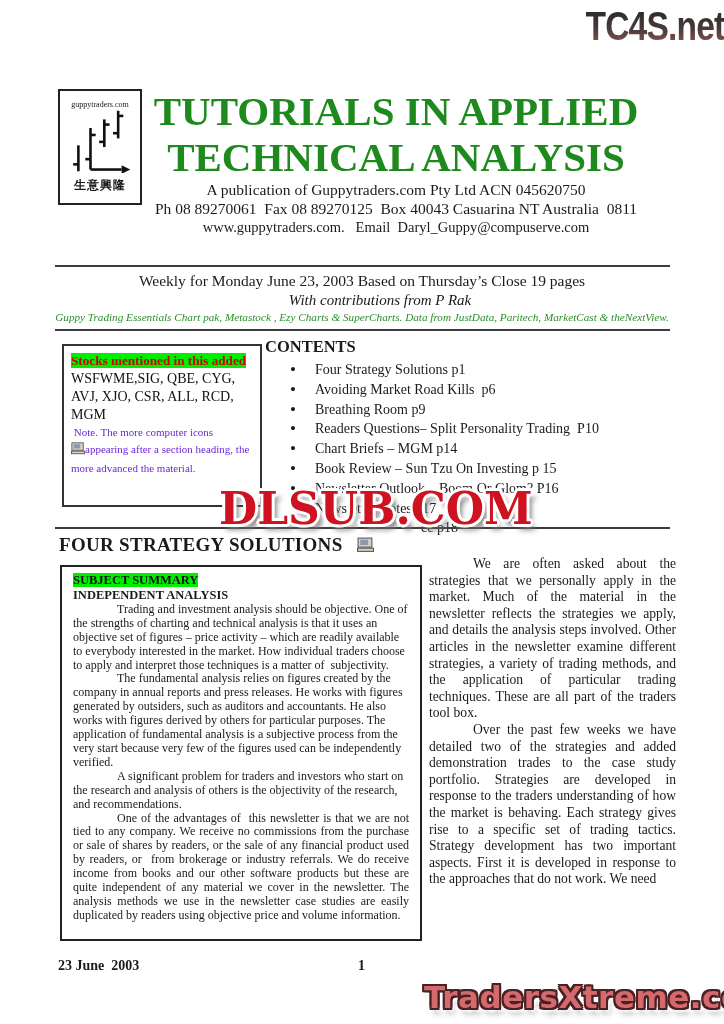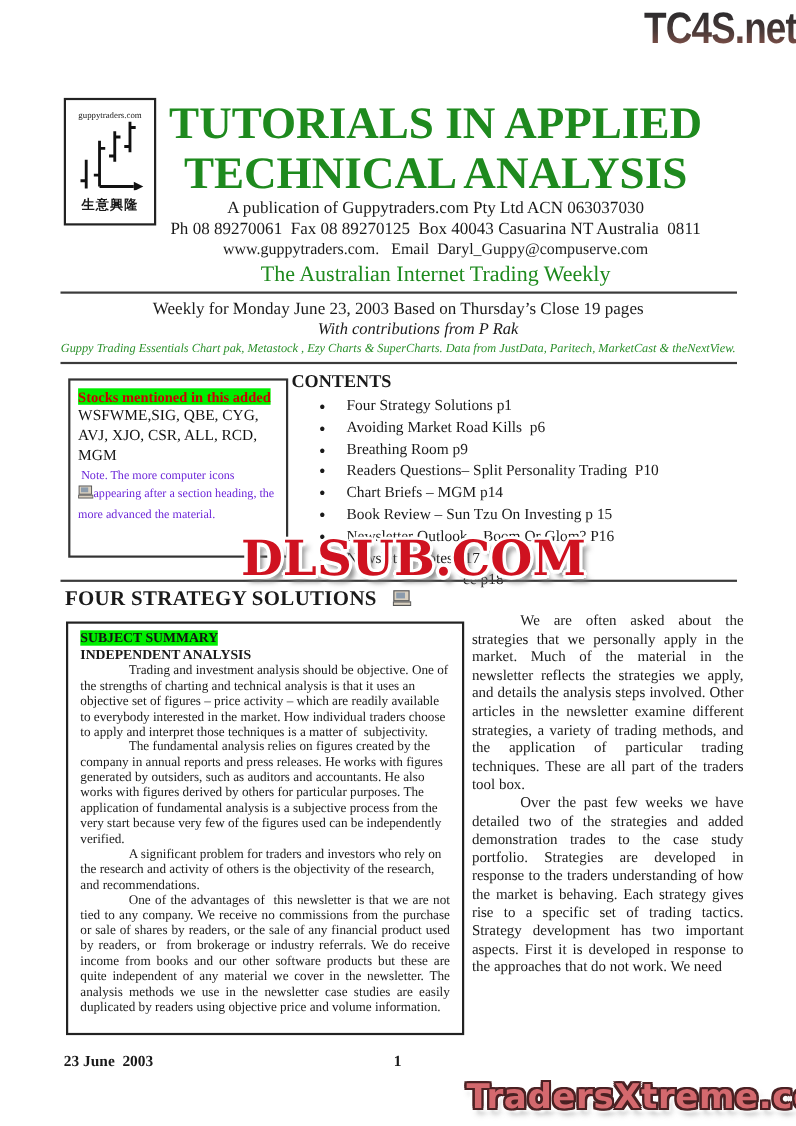--- a/index.html
+++ b/index.html
@@ -105,24 +105,23 @@
         </g>
         <polygon points="60,65 70,70 60,75" fill="#111"></polygon>
       </svg>
     </span>
     <div class="logo-cjk t">生意興隆</div>
   </div>
 
   <div class="head-center">
     <div class="title-line t">TUTORIALS IN APPLIED</div>
     <div class="title-line t">TECHNICAL ANALYSIS</div>
-    <div class="pub-line t">A publication of Guppytraders.com Pty Ltd ACN 063037030</div>
+    <div class="pub-line t">A publication of Guppytraders.com Pty Ltd ACN 045620750</div>
     <div class="pub-line t">Ph 08 89270061  Fax 08 89270125  Box 40043 Casuarina NT Australia  0811</div>
     <div class="www-line t">www.guppytraders.com.   Email  Daryl_Guppy@compuserve.com</div>
-    <div class="tagline t">The Australian Internet Trading Weekly</div>
   </div>
 
   <div class="hr" style="top:265px;"></div>
 
   <div class="issue">
     <div class="issue-l1 t">Weekly for Monday June 23, 2003 Based on Thursday’s Close 19 pages</div>
     <div class="issue-l2 t">With contributions from P Rak</div>
     <div class="issue-l3 t">Guppy Trading Essentials Chart pak, Metastock , Ezy Charts &amp; SuperCharts. Data from JustData, Paritech, MarketCast &amp; theNextView.</div>
   </div>
 
@@ -168,21 +167,21 @@
         <rect x="0.5" y="10" width="15" height="3" fill="#d9d0c0" stroke="#555" stroke-width="1"></rect>
       </svg>
     </span>
   </div>
 
   <div class="left-box">
     <span class="subj-label t">SUBJECT SUMMARY</span>
     <div class="subj-sub t">INDEPENDENT ANALYSIS</div>
     <p class="t">Trading and investment analysis should be objective. One of the strengths of charting and technical analysis is that it uses an objective set of figures – price activity – which are readily available to everybody interested in the market. How individual traders choose to apply and interpret those techniques is a matter of  subjectivity.</p>
     <p class="t">The fundamental analysis relies on figures created by the company in annual reports and press releases. He works with figures generated by outsiders, such as auditors and accountants. He also works with figures derived by others for particular purposes. The application of fundamental analysis is a subjective process from the very start because very few of the figures used can be independently verified.</p>
-    <p class="t">A significant problem for traders and investors who rely on the research and activity of others is the objectivity of the research, and recommendations.</p>
+    <p class="t">A significant problem for traders and investors who start on the research and analysis of others is the objectivity of the research, and recommendations.</p>
     <p class="t just">One of the advantages of  this newsletter is that we are not tied to any company. We receive no commissions from the purchase or sale of shares by readers, or the sale of any financial product used by readers, or  from brokerage or industry referrals. We do receive income from books and our other software products but these are quite independent of any material we cover in the newsletter. The analysis methods we use in the newsletter case studies are easily duplicated by readers using objective price and volume information.</p>
   </div>
 
   <div class="right-col">
     <p class="t">We are often asked about the strategies that we personally apply in the market. Much of the material in the newsletter reflects the strategies we apply, and details the analysis steps involved. Other articles in the newsletter examine different strategies, a variety of trading methods, and the application of particular trading techniques. These are all part of the traders tool box.</p>
     <p class="t">Over the past few weeks we have detailed two of the strategies and added demonstration trades to the case study portfolio. Strategies are developed in response to the traders understanding of how the market is behaving. Each strategy gives rise to a specific set of trading tactics. Strategy development has two important aspects. First it is developed in response to the approaches that do not work. We need</p>
   </div>
 
   <div class="foot-date t">23 June  2003</div>
   <div class="foot-page t">1</div>

